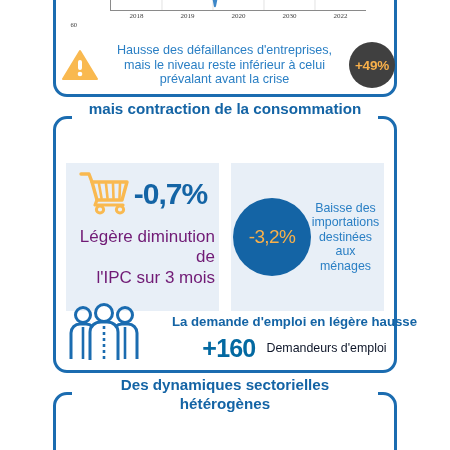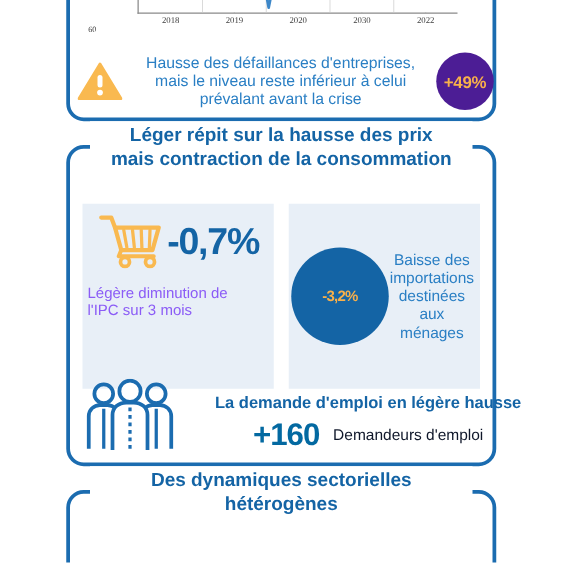--- a/index.html
+++ b/index.html
@@ -109,21 +109,21 @@
     font-size: 12.6px;
     line-height: 1.18;
     padding: 0 2px;
   }
   .badge-circle {
     flex: 0 0 auto;
     width: 46px;
     height: 46px;
     margin-right: 5px;
     border-radius: 50%;
-    background: #4c1d95;
+    background: #404040;
     color: #f6b councils;
     display: flex;
     align-items: center;
     justify-content: center;
   }
   .badge-circle span {
     color: #f8b04a;
     font-size: 13.5px;
     font-weight: bold;
     letter-spacing: -0.2px;
@@ -175,41 +175,41 @@
     height: 62px;
     gap: 4px;
   }
   .big-figure {
     color: #1464a5;
     font-size: 30px;
     font-weight: bold;
     letter-spacing: -1px;
   }
   .panel-caption {
-    text-align: left;
-    color: #8b5cf6;
-    font-size: 12px;
+    text-align: right;
+    color: #701a75;
+    font-size: 17px;
     line-height: 1.2;
     padding: 2px 4px 0;
   }
   .circle-figure {
     width: 78px;
     height: 78px;
     border-radius: 50%;
     background: #1464a5;
     display: flex;
     align-items: center;
     justify-content: center;
     flex: 0 0 auto;
     margin-left: 2px;
   }
   .circle-figure span {
     color: #f8b04a;
-    font-size: 12px;
-    font-weight: bold;
+    font-size: 19px;
+    font-weight: normal;
     letter-spacing: -0.6px;
   }
   #panel-imports {
     display: flex;
     align-items: center;
   }
   #panel-imports .imports-text {
     flex: 1 1 auto;
     text-align: center;
     color: #2a7fc4;
@@ -326,21 +326,20 @@
       </div>
       <div class="badge-circle">
         <span>+49%</span>
       </div>
     </div>
   </div>
 
   <div class="card" id="card-prices">
 
     <div class="notch-title two-line">
-      <div>Léger répit sur la hausse des prix</div>
       <div>mais contraction de la consommation</div>
     </div>
 
     <div class="panels">
 
       <div class="panel">
         <div class="panel-row">
           <span>
             <svg width="52" height="46" viewBox="0 0 52 46">
               <path d="M3 5 H11 L14 13" fill="none" stroke="#f9b950" stroke-width="3.4" stroke-linecap="round" stroke-linejoin="round"></path>

